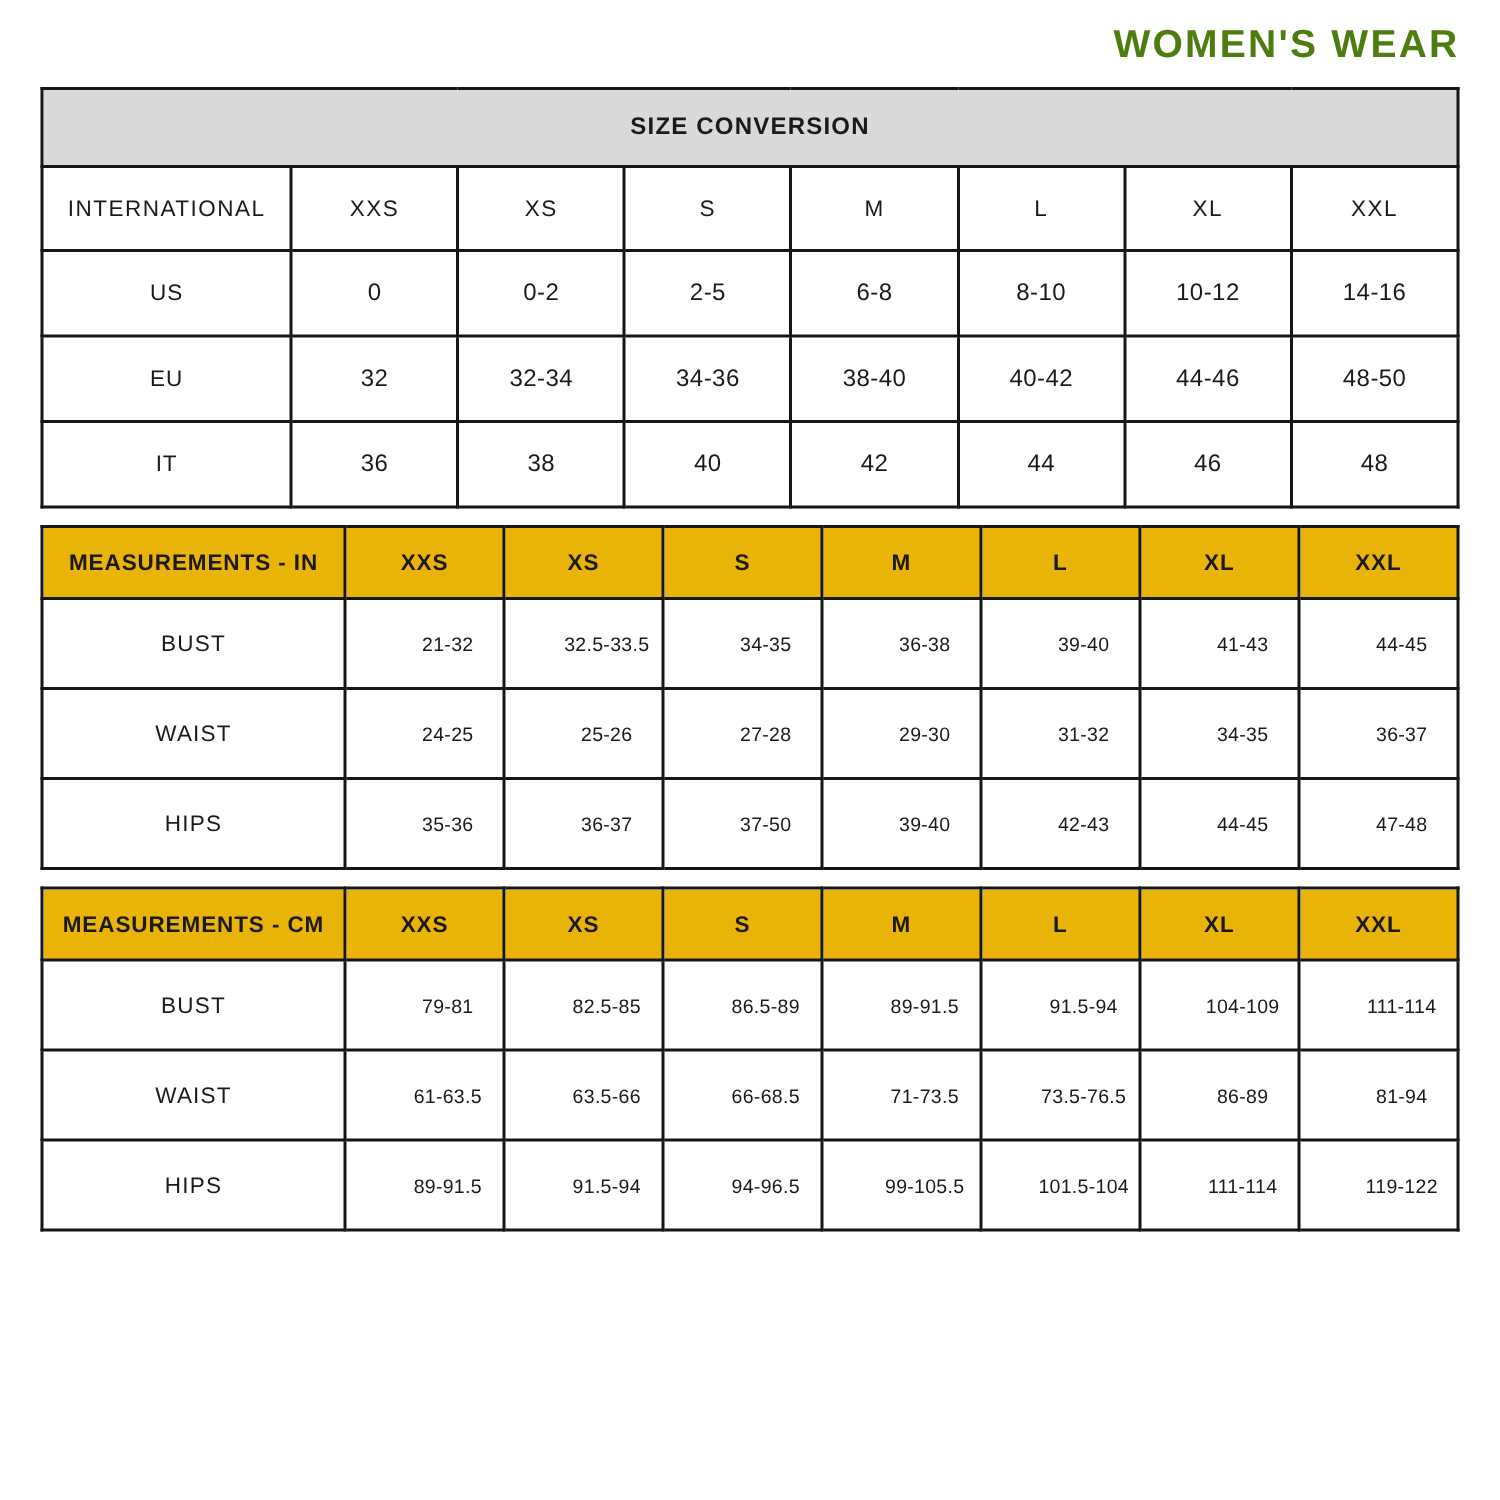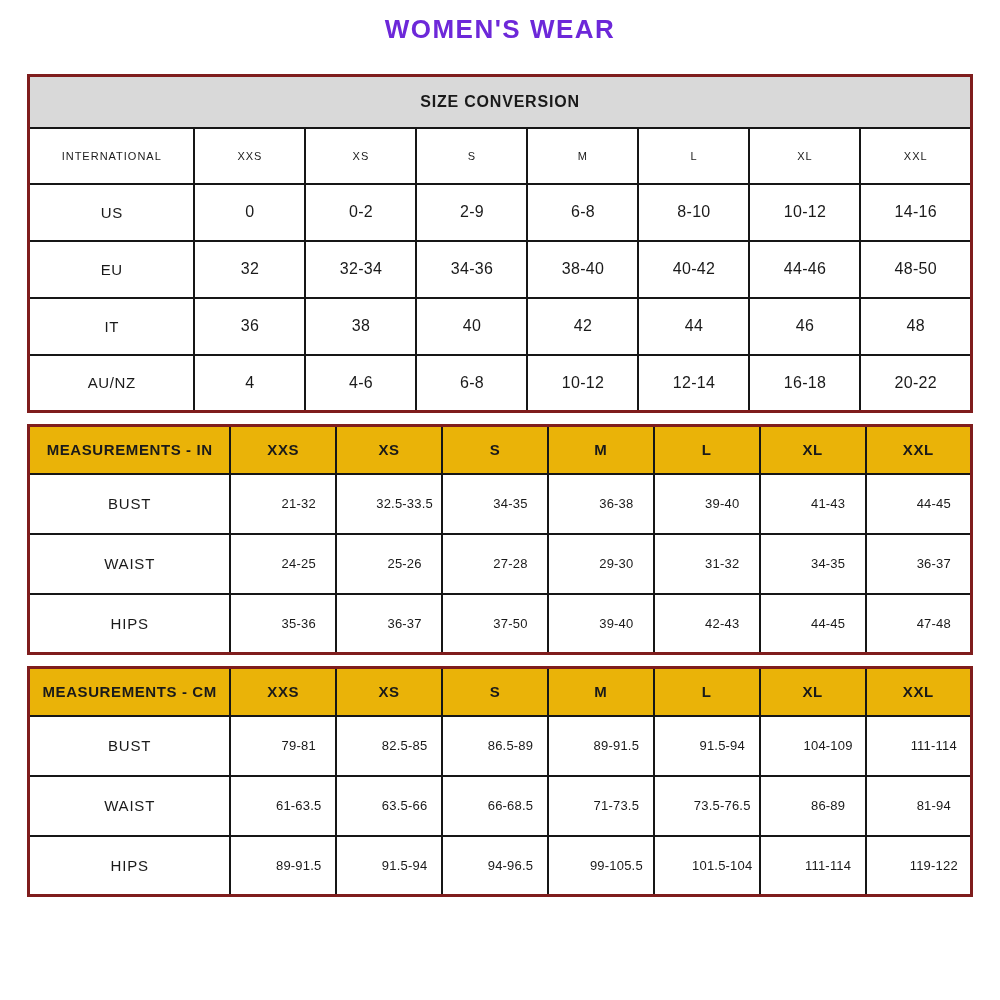--- a/index.html
+++ b/index.html
@@ -3,33 +3,33 @@
 <meta charset="utf-8">
 <style>
   * { margin: 0; padding: 0; box-sizing: border-box; }
   html, body { width: 1000px; height: 1000px; background: #ffffff; overflow: hidden; }
   body {
     font-family: "Liberation Sans", "DejaVu Sans", sans-serif;
     color: #1a1a1a;
     padding: 13px 27px 0 27px;
   }
   .page-title {
-    text-align: center;
+    text-align: right;
     font-size: 26px;
     font-weight: 700;
     letter-spacing: 1.5px;
-    color: #6d28d9;
-    margin-bottom: 29px;
+    color: #4d7c0f;
+    margin-bottom: 13px;
     line-height: 32px;
   }
   table.tbl {
     width: 100%;
     table-layout: fixed;
     border-collapse: collapse;
-    border: 3px solid #7f1d1d;
+    border: 1px solid #7f1d1d;
     margin-bottom: 11px;
   }
   table.tbl th, table.tbl td {
     border: 2px solid #161616;
     text-align: center;
     vertical-align: middle;
     font-weight: 500;
     overflow: hidden;
     white-space: nowrap;
   }
@@ -37,21 +37,21 @@
   .tbl-sizes .banner-row th {
     background: #d9d9d9;
     height: 52px;
     font-size: 16px;
     font-weight: 700;
     letter-spacing: 0.8px;
   }
   .tbl-sizes .cols-row th {
     background: #ffffff;
     height: 56px;
-    font-size: 11px;
+    font-size: 15px;
     font-weight: 500;
     letter-spacing: 1px;
   }
   .tbl-sizes tbody tr { height: 57px; }
   .tbl-sizes tbody th { font-size: 15px; letter-spacing: 0.6px; }
   .tbl-sizes tbody td { font-size: 16px; letter-spacing: 0.3px; }
   .tbl-sizes col.first { width: 17.6%; }
   
   .tbl-meas .gray-row th {
     background: #eab308;
@@ -94,21 +94,21 @@
         <th>L</th>
         <th>XL</th>
         <th>XXL</th>
       </tr>
     </thead>
   <tbody>
       <tr>
         <th>US</th>
         <td>0</td>
         <td>0-2</td>
-        <td>2-9</td>
+        <td>2-5</td>
         <td>6-8</td>
         <td>8-10</td>
         <td>10-12</td>
         <td>14-16</td>
       </tr>
       <tr>
         <th>EU</th>
         <td>32</td>
         <td>32-34</td>
         <td>34-36</td>
@@ -119,30 +119,20 @@
       </tr>
       <tr>
         <th>IT</th>
         <td>36</td>
         <td>38</td>
         <td>40</td>
         <td>42</td>
         <td>44</td>
         <td>46</td>
         <td>48</td>
-      </tr>
-      <tr>
-        <th>AU/NZ</th>
-        <td>4</td>
-        <td>4-6</td>
-        <td>6-8</td>
-        <td>10-12</td>
-        <td>12-14</td>
-        <td>16-18</td>
-        <td>20-22</td>
       </tr>
     </tbody>
 </table>
 
 <table class="tbl tbl-meas">
   <colgroup>
       <col class="first">
       <col>
       <col>
       <col>

